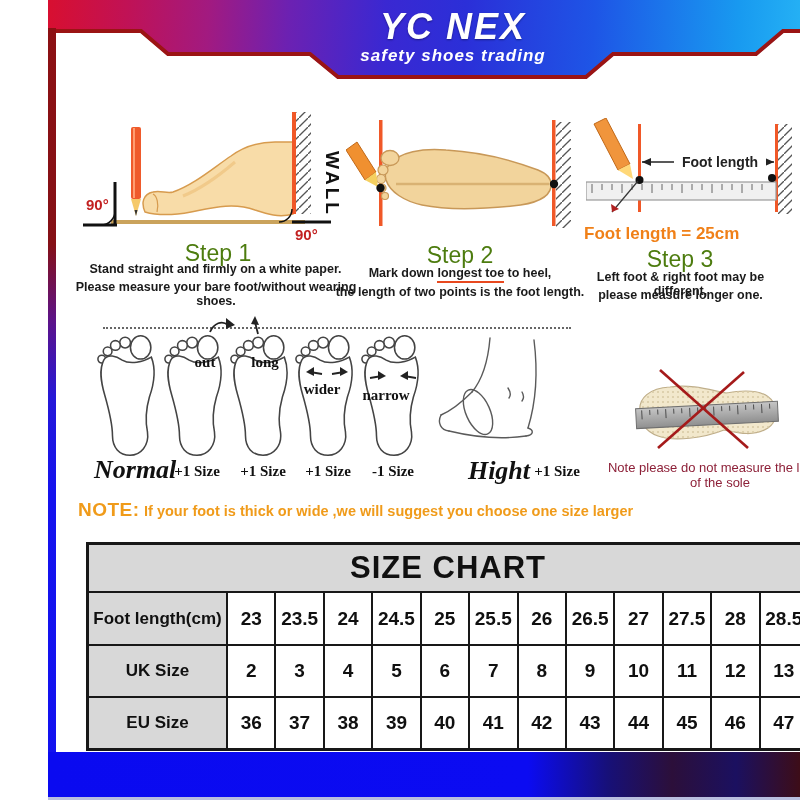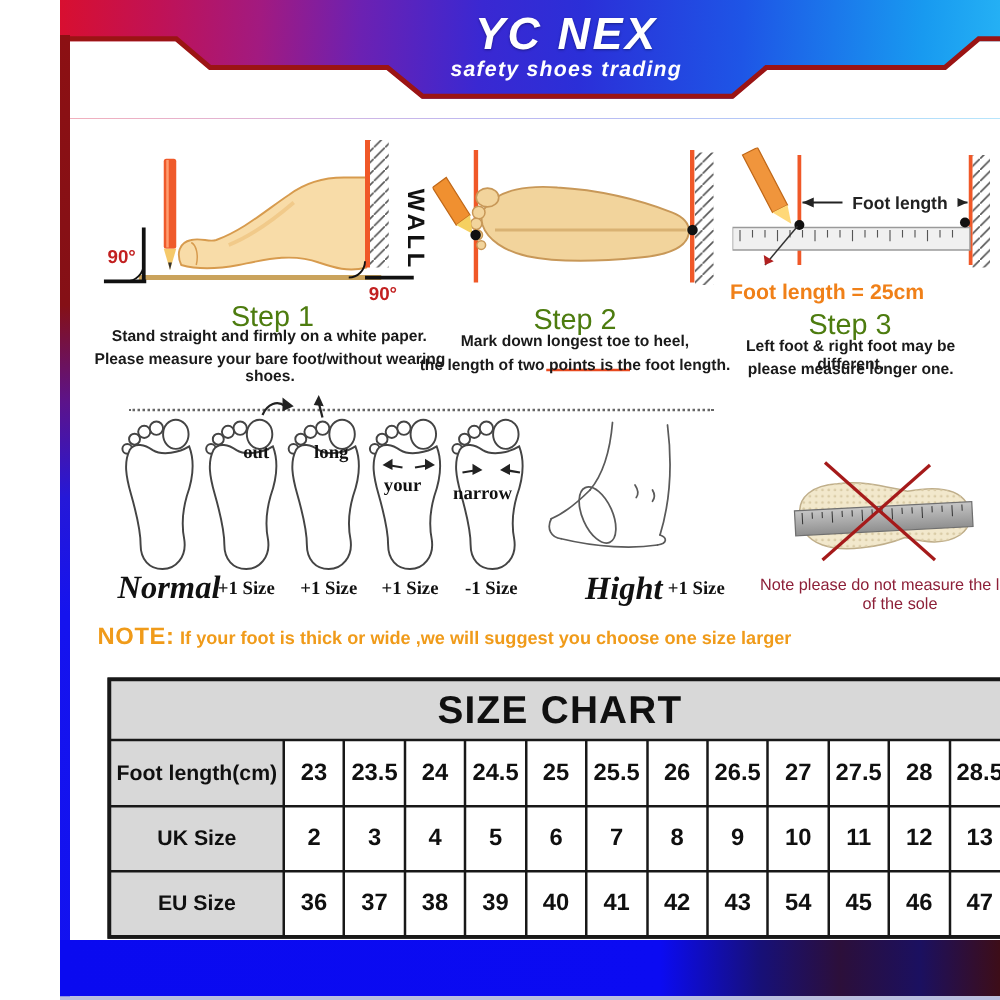--- a/index.html
+++ b/index.html
@@ -22,21 +22,21 @@
     background:linear-gradient(180deg,#8c1013 0%,#851016 28%,#5c138a 38%,#2518d8 48%,#1513ee 60%,#1212f0 100%);}
   .bar-right{position:absolute;left:787px;top:28px;width:13px;height:772px;
     background:linear-gradient(180deg,#3ecdf8 0%,#22b6f5 22%,#1b82ee 45%,#1b3be2 65%,#1517c8 80%,#12129e 90%,#4f1020 97%,#551018 100%);}
   .bar-bottom{position:absolute;left:0;top:752px;width:800px;height:48px;
     box-sizing:border-box;border-bottom:3px solid #b9bedf;
     background:linear-gradient(90deg,#0a0af0 0%,#0b0bf2 60%,#171078 70%,#2c0f3a 78%,#1b1060 86%,#3d0d18 94%,#47101a 100%);}
 
   
   .step-title{position:absolute;text-align:center;font-size:23px;font-weight:400;color:#4d7c0f;}
   .step-cap{position:absolute;text-align:center;font-size:12.5px;font-weight:700;color:#1a1a1a;}
-  .u-orange{border-bottom:2px solid #e8491f;padding-bottom:15px;}
+  .u-orange{border-bottom:2px solid #e8491f;padding-bottom:1px;}
   .result-orange{position:absolute;font-size:17px;font-weight:700;color:#f08018;}
 
   
   .dotline{position:absolute;left:55px;top:327px;width:468px;border-top:2px dotted #666;}
   .script-label{position:absolute;text-align:center;font-family:"Liberation Serif",serif;
     font-style:italic;font-weight:700;font-size:26px;color:#111;}
   .serif-bold{position:absolute;text-align:center;font-family:"Liberation Serif",serif;
     font-weight:700;font-size:15px;color:#111;}
   .foot-tag{position:absolute;text-align:center;font-family:"Liberation Serif",serif;
     font-weight:700;font-size:15px;color:#111;}
@@ -223,21 +223,21 @@
       <polygon points="163,8 167,0 171,9"></polygon>
       <polygon points="218,56 226,51 226,60"></polygon>
         <polygon points="260,56 252,51 252,60"></polygon>
       <polygon points="298,60 290,55 290,64"></polygon>
         <polygon points="312,60 320,55 320,64"></polygon>
     </g>
   </svg>
 
   <div class="foot-tag" style="left:137px;top:354px;width:40px">out</div>
   <div class="foot-tag" style="left:195px;top:354px;width:44px">long</div>
-  <div class="foot-tag" style="left:248px;top:381px;width:52px">your</div>
+  <div class="foot-tag" style="left:248px;top:381px;width:52px">wider</div>
   <div class="foot-tag" style="left:310px;top:387px;width:56px">narrow</div>
 
   <div class="script-label" style="left:46px;top:455px;width:78px">Normal</div>
   <div class="serif-bold" style="left:118px;top:463px;width:62px">+1 Size</div>
   <div class="serif-bold" style="left:184px;top:463px;width:62px">+1 Size</div>
   <div class="serif-bold" style="left:249px;top:463px;width:62px">+1 Size</div>
   <div class="serif-bold" style="left:314px;top:463px;width:62px">-1 Size</div>
 
   <svg class="abs" style="left:390px;top:336px" width="155" height="125" viewBox="0 0 155 125">
     <g fill="none" stroke="#5a5a5a" stroke-width="1.4" stroke-linecap="round">
@@ -321,20 +321,20 @@
       <div class="sc-cell sc-value">13</div>
       <div class="sc-cell sc-label">EU Size</div>
       <div class="sc-cell sc-value">36</div>
       <div class="sc-cell sc-value">37</div>
       <div class="sc-cell sc-value">38</div>
       <div class="sc-cell sc-value">39</div>
       <div class="sc-cell sc-value">40</div>
       <div class="sc-cell sc-value">41</div>
       <div class="sc-cell sc-value">42</div>
       <div class="sc-cell sc-value">43</div>
-      <div class="sc-cell sc-value">54</div>
+      <div class="sc-cell sc-value">44</div>
       <div class="sc-cell sc-value">45</div>
       <div class="sc-cell sc-value">46</div>
       <div class="sc-cell sc-value">47</div>
     </div>
 
   <div class="bar-bottom"></div>
 </div>
 
 </body></html>

